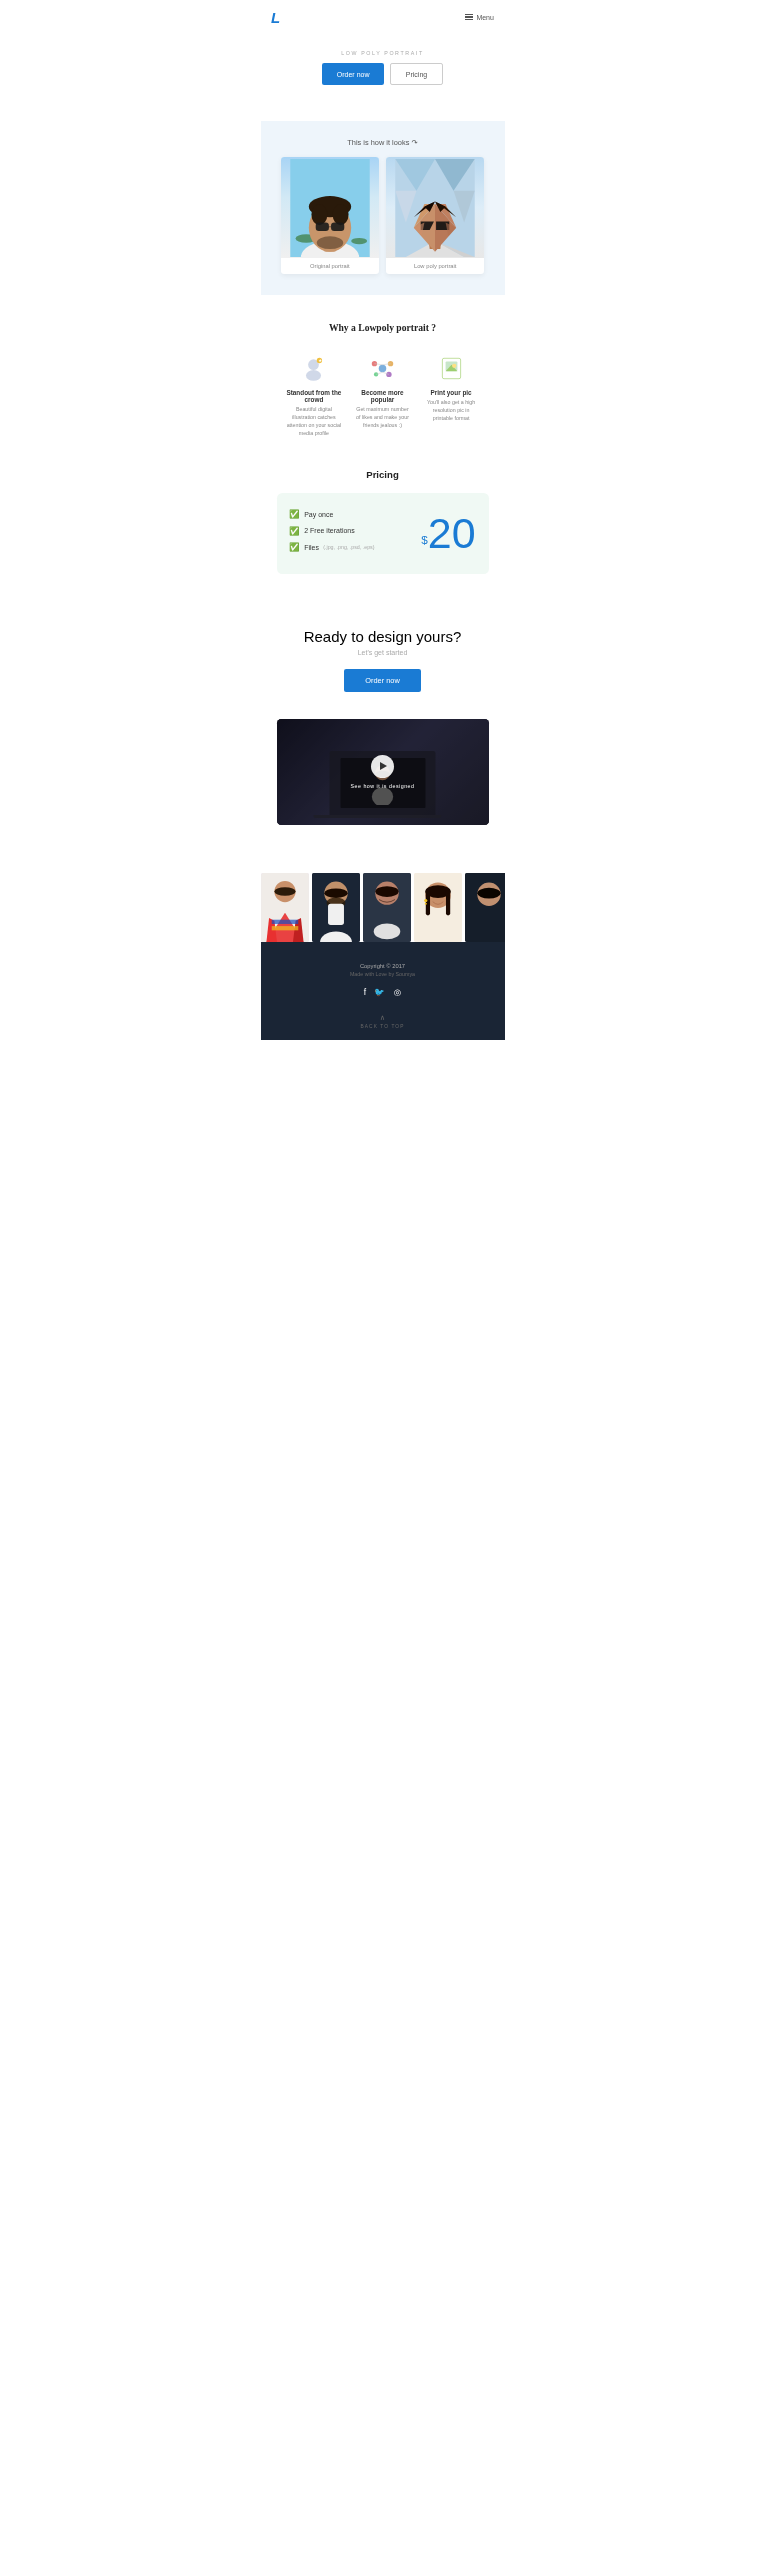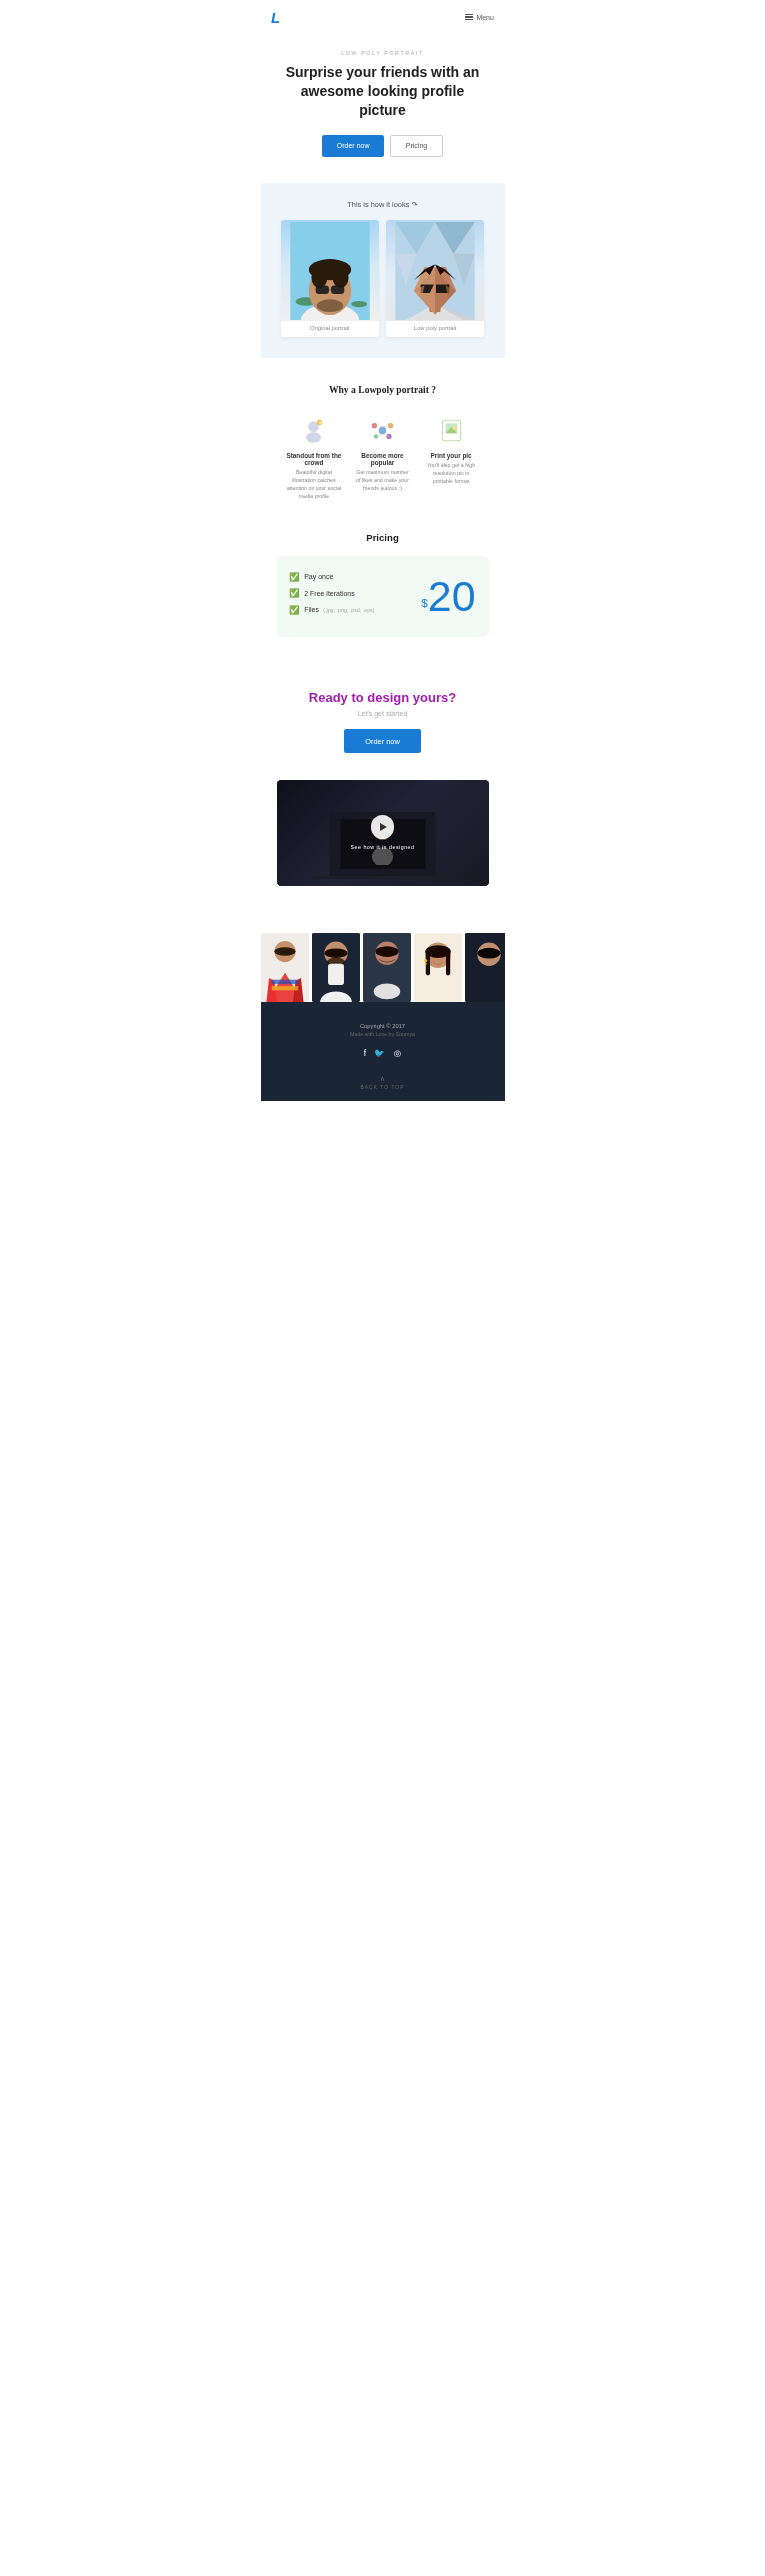--- a/index.html
+++ b/index.html
@@ -14,21 +14,21 @@
 
     
     .hero { text-align: center; padding: 16px 21px 10.6px; }
     .hero-sub { font-size: 5.3px; letter-spacing: 1.6px; color: #aaa; text-transform: uppercase; margin-bottom: 7.4px; }
     .hero-title { font-size: 14px; font-weight: 700; line-height: 1.35; color: #222; margin-bottom: 15px; }
     .hero-buttons { display: flex; justify-content: center; gap: 5.3px; margin-bottom: 16px; }
     .btn-primary { background: #1a7bd4; color: #fff; border: none; padding: 6.4px 15px; border-radius: 2.1px; font-size: 7px; cursor: pointer; }
     .btn-outline { background: #fff; color: #555; border: 0.8px solid #ccc; padding: 6.4px 15px; border-radius: 2.1px; font-size: 7px; cursor: pointer; }
 
     
-    .how-section { background: #eef5fb; padding: 16px 10.6px 21px; text-align: center; }
+    .how-section { background: #eef5fb; padding: 16px 10.6px 21px; text-align: center; margin-top: 9px; }
     .how-label { font-size: 7.4px; color: #555; margin-bottom: 3.2px; display: inline-flex; align-items: flex-start; gap: 2.1px; }
     .how-label-arrow { display: inline-block; }
     .how-images { display: flex; gap: 7.4px; justify-content: center; margin-top: 7.4px; }
     .how-img-wrap { background: #fff; border-radius: 3.2px; overflow: hidden; width: 98px; text-align: center; padding-bottom: 5.3px; box-shadow: 0 1.1px 5.3px rgba(0,0,0,0.06); }
     .how-img-box { width: 98px; height: 101px; overflow: hidden; }
     .how-img-box.orig { background: linear-gradient(to bottom, #a8d4f5 0%, #d2e9f5 40%, #f0f0f0 100%); display: flex; align-items: center; justify-content: center; }
     .how-img-box.lowpoly { background: linear-gradient(to bottom, #b8d8f0 0%, #ddedf8 50%, #e8e8e8 100%); display: flex; align-items: center; justify-content: center; }
     .how-caption { font-size: 5.8px; color: #888; margin-top: 4.3px; }
 
     
@@ -46,21 +46,21 @@
     .pricing-card { background: #f0f9f4; border-radius: 5.3px; padding: 16px 12.8px; display: flex; justify-content: space-between; align-items: center; }
     .pricing-features { text-align: left; }
     .pricing-feature { display: flex; align-items: center; gap: 4.3px; margin-bottom: 6.4px; font-size: 7px; color: #333; }
     .check-icon { color: #2ecc71; font-size: 8.5px; }
     .pricing-amount { text-align: center; }
     .price-dollar { font-size: 11.7px; color: #1a7bd4; vertical-align: super; font-weight: 400; }
     .price-number { font-size: 43px; color: #1a7bd4; font-weight: 300; line-height: 1; }
 
     
     .cta-section { text-align: center; padding: 26.6px 16px 16px; }
-    .cta-title { font-size: 13px; font-weight: 700; color: #a21caf; margin-bottom: 4.3px; }
+    .cta-title { font-size: 15px; font-weight: 400; color: #000000; margin-bottom: 4.3px; }
     .cta-sub { font-size: 7px; color: #aaa; margin-bottom: 12.8px; }
     .btn-cta { background: #1a7bd4; color: #fff; border: none; padding: 7.4px 21px; border-radius: 2.1px; font-size: 7.4px; cursor: pointer; }
 
     
     .video-section { padding: 10.6px 16px 26.6px; }
     .video-thumb { width: 100%; height: 106px; background: #2a2a2a; border-radius: 4.3px; display: flex; align-items: center; justify-content: center; position: relative; overflow: hidden; }
     .video-overlay { position: absolute; inset: 0; background: rgba(0,0,0,0.4); display: flex; flex-direction: column; align-items: center; justify-content: center; gap: 5.3px; }
     .play-btn { width: 23.4px; height: 23.4px; background: rgba(255,255,255,0.9); border-radius: 50%; display: flex; align-items: center; justify-content: center; }
     .play-triangle { width: 0; height: 0; border-top: 4.3px solid transparent; border-bottom: 4.3px solid transparent; border-left: 7.4px solid #333; margin-left: 1.6px; }
     .video-label { color: #fff; font-size: 5.3px; letter-spacing: 0.5px; }
@@ -91,21 +91,20 @@
       <span></span>
         <span></span>
         <span></span>
     </div>
     <span>Menu</span>
   </div>
 </nav>
 
 <section class="hero">
   <div class="hero-sub">LOW POLY PORTRAIT</div>
-  <h1 class="hero-title">Surprise your friends with an awesome looking profile picture</h1>
   <div class="hero-buttons">
     <button class="btn-primary">Order now</button>
     <button class="btn-outline">Pricing</button>
   </div>
 </section>
 
 <section class="how-section">
   <div class="how-label">
     <span>This is how it looks</span>
     <span class="how-label-arrow">↷</span>

